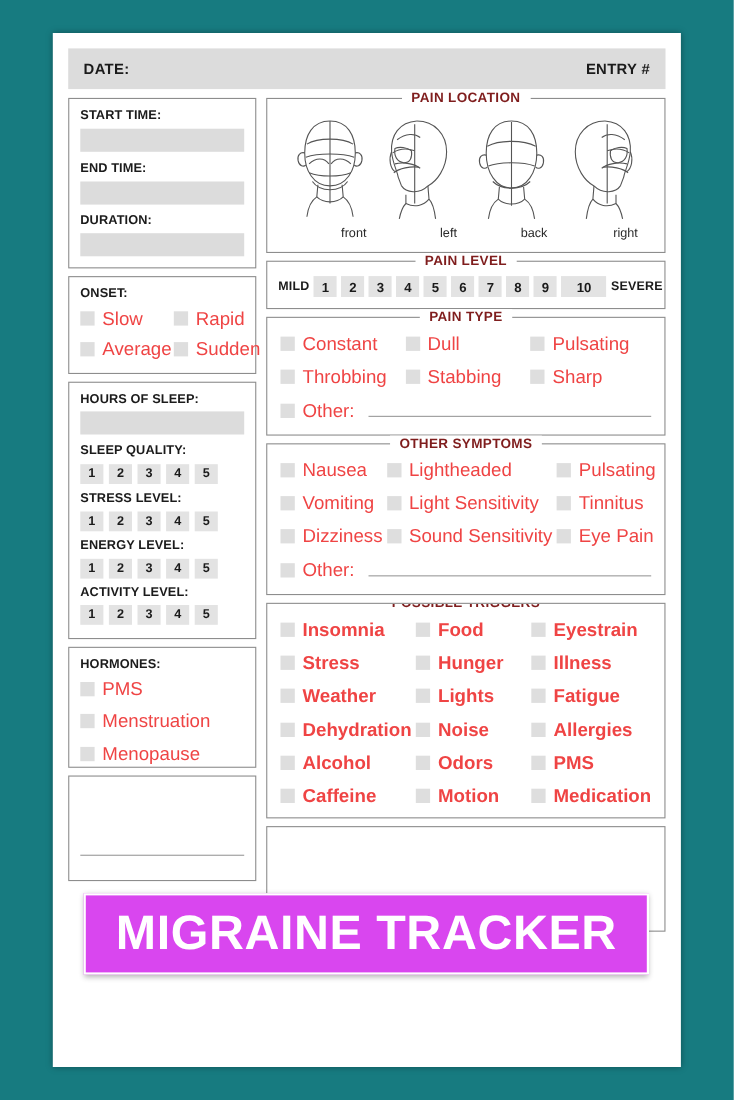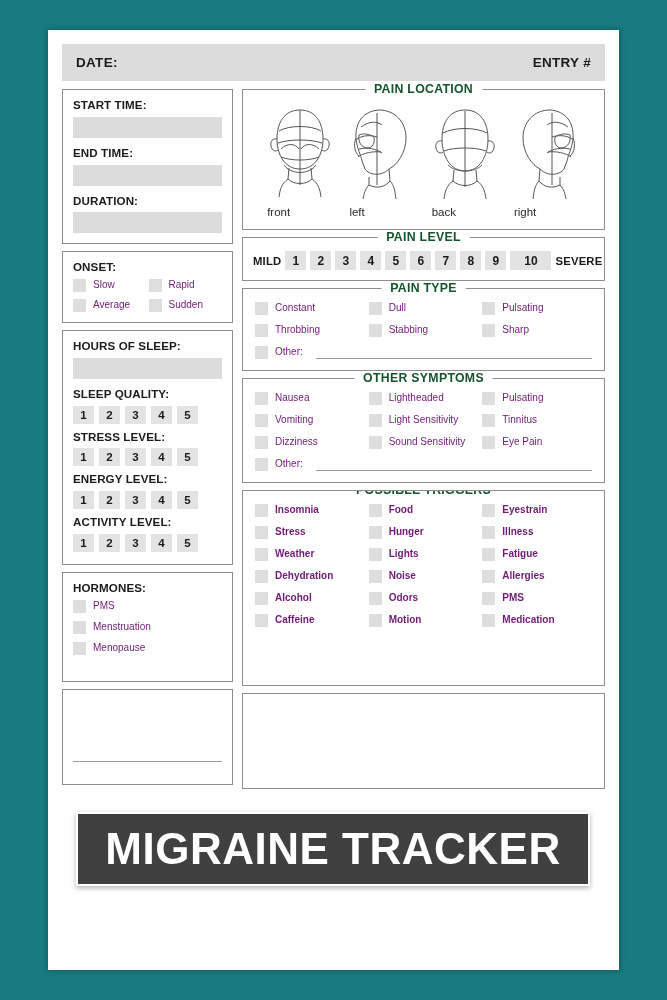--- a/index.html
+++ b/index.html
@@ -35,46 +35,46 @@
   }
   .lbl{font-size:11.6px;font-weight:bold;color:#1b1b1b;letter-spacing:.1px;
        margin:0 0 5px 0;line-height:1.1;}
   .lbl.tight{margin-top:7px;}
   .fill{background:#dcdcdc;height:21px;width:100%;margin-bottom:9px;}
   .fill.last{margin-bottom:0;}
 
   
   .ck{display:flex;align-items:center;gap:7px;}
   .cbox{width:13px;height:13px;background:#dedede;flex:none;}
-  .ctxt{font-size:10px;color:#701a75;line-height:1.25;white-space:nowrap;}
+  .ctxt{font-size:17px;color:#ef4444;line-height:1.25;white-space:nowrap;}
   .onset-grid{display:grid;grid-template-columns:1fr 1fr;row-gap:7px;column-gap:2px;margin-top:2px;}
   .horm-list{display:flex;flex-direction:column;gap:8px;margin-top:3px;}
 
   
   .scale{display:flex;gap:5px;margin-bottom:2px;}
   .num{
     width:21px;height:18px;background:#e3e3e3;color:#1b1b1b;
     font-size:11.5px;font-weight:bold;display:flex;align-items:center;
     justify-content:center;flex:none;
   }
 
   
   .fs{
     border:1px solid #8d8d8d;box-sizing:border-box;background:#fff;
     margin-bottom:7px;position:relative;padding:13px 12px 11px 12px;
   }
   .fs > .cap{
     position:absolute;top:-8px;left:50%;transform:translateX(-50%);
     background:#fff;padding:0 9px;font-size:12.3px;font-weight:bold;
-    color:#14532d;letter-spacing:.3px;white-space:nowrap;
+    color:#7f1d1d;letter-spacing:.3px;white-space:nowrap;
   }
 
   
   .heads{display:flex;justify-content:space-around;align-items:flex-end;padding:2px 4px 0 4px;}
-  .headcell{display:flex;flex-direction:column;align-items:flex-start;}
+  .headcell{display:flex;flex-direction:column;align-items:flex-end;}
   .headcell svg{display:block;}
   .headcap{font-size:11.5px;color:#2a2a2a;margin-top:3px;}
 
   
   .painlevel{display:flex;align-items:center;justify-content:space-between;gap:4px;padding:0 2px;}
   .plword{font-size:11.3px;font-weight:bold;color:#1b1b1b;letter-spacing:.2px;}
   .pnum{
     width:21px;height:19px;background:#e3e3e3;color:#1b1b1b;font-size:12px;
     font-weight:bold;display:flex;align-items:center;justify-content:center;flex:none;
   }
@@ -87,21 +87,21 @@
 
   .trigbox{overflow:hidden;}
   .grid3.trig{row-gap:9px;font-weight:bold;}
   .bleft{width:171px;border:1px solid #8d8d8d;box-sizing:border-box;height:96px;position:relative;}
   .bleft .bline{position:absolute;left:10px;right:10px;bottom:22px;border-bottom:1px solid #9a9a9a;}
   .bright{flex:1;border:1px solid #8d8d8d;box-sizing:border-box;height:96px;}
 
   
   .banner{
     position:absolute;left:76px;top:812px;width:514px;height:74px;
-    background:#404040;border:2px solid #ffffff;box-sizing:border-box;
+    background:#d946ef;border:2px solid #ffffff;box-sizing:border-box;
     display:flex;align-items:center;justify-content:center;
     box-shadow:0 2px 5px rgba(0,0,0,.3);
   }
   .banner span{
     color:#ffffff;font-size:44px;font-weight:bold;letter-spacing:.5px;
     font-family:"Liberation Sans", sans-serif;line-height:1;
   }
 </style>
 </head>
 <body>

